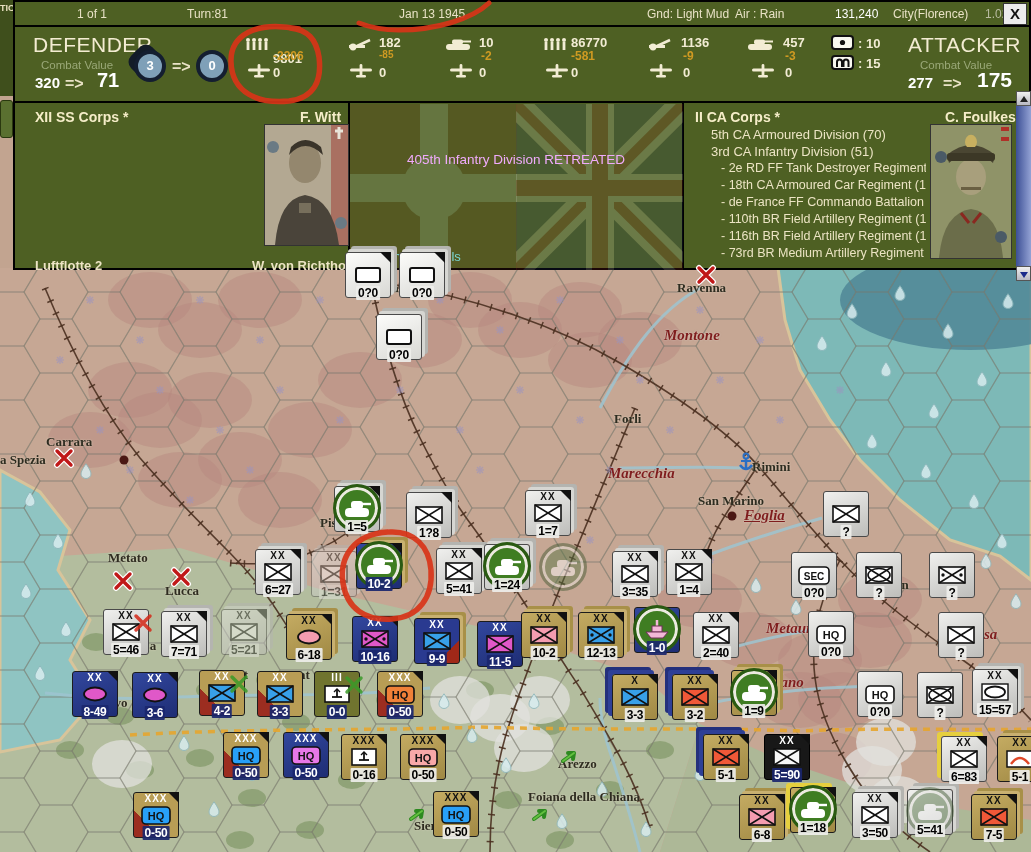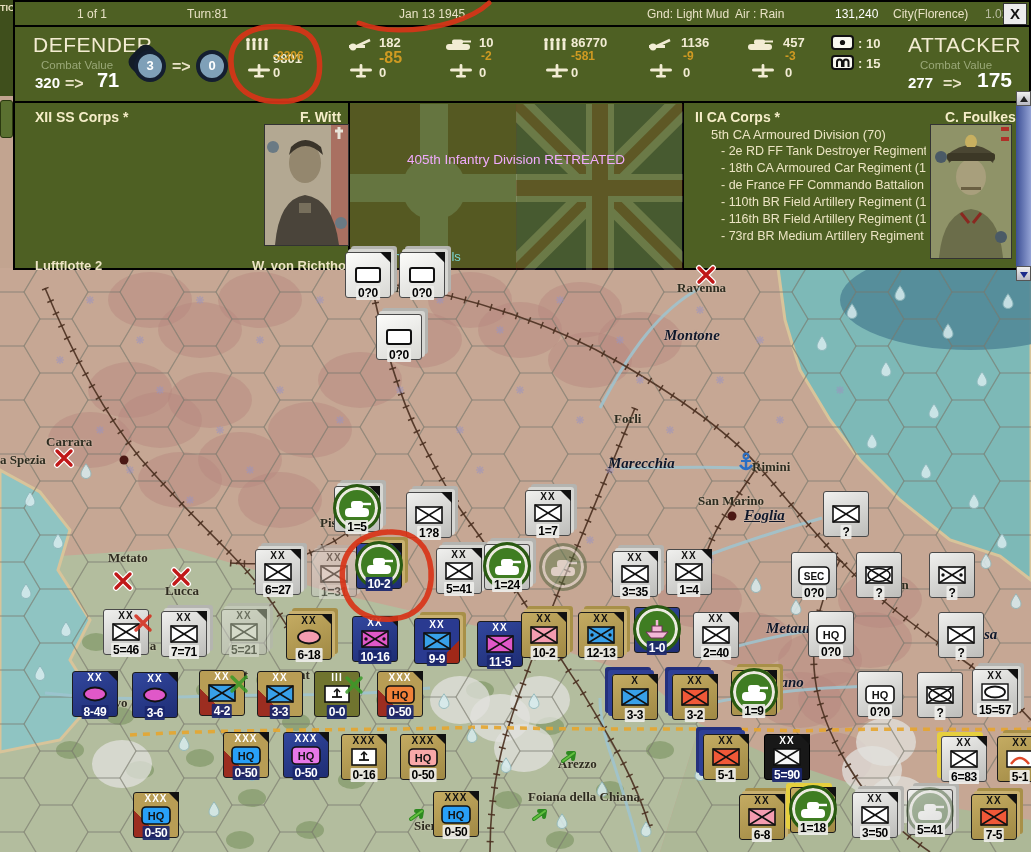--- a/index.html
+++ b/index.html
@@ -39,21 +39,21 @@
 .flag{position:absolute;top:102px;width:167px;height:166px;pointer-events:none}
 #scrollbar{position:absolute;left:1001px;top:104px;width:15px;height:160px;background:linear-gradient(90deg,#3c4f95,#93a2d4)}
 .sbtn{position:absolute;left:0;width:15px;height:15px;background:linear-gradient(#f0f0f0,#b8b8c2);border:1px solid #555;box-sizing:border-box}
 .tri{position:absolute;left:3px;width:0;height:0;border-left:4px solid transparent;border-right:4px solid transparent}
 #footerL,#footerR{position:absolute;top:256px;font:bold 13px "Liberation Sans",sans-serif;color:#ece4c4;overflow:hidden;height:12px}
 
 #map{position:absolute;left:0;top:268px;width:1031px;height:584px;z-index:1;background:#c6a794}
 #map svg{position:absolute;left:0;top:0}
 .town{position:absolute;font:bold 13px "Liberation Serif",serif;color:#2e2c20;white-space:nowrap;z-index:3;
  text-shadow:0 0 2px rgba(230,220,200,.8)}
-.river{position:absolute;font:italic bold 15px "Liberation Serif",serif;color:#0f172a;white-space:nowrap;z-index:3;
+.river{position:absolute;font:italic bold 15px "Liberation Serif",serif;color:#7f1d1d;white-space:nowrap;z-index:3;
  text-shadow:0 0 2px rgba(240,240,240,.5)}
 
 #counters{position:absolute;left:0;top:0;width:1031px;height:852px;z-index:6;pointer-events:none}
 .ctr{position:absolute;width:46px;height:46px;border:1px solid #1c1c1c;border-radius:3px;box-sizing:border-box;pointer-events:auto}
 .b-gray{background:linear-gradient(155deg,#f0f0ee,#bdbdba);border-color:#4a4a4a}
 .b-white{background:linear-gradient(155deg,#fcfcfa,#d8d8d4);border-color:#4a4a4a}
 .b-tan{background:linear-gradient(155deg,#c4ab62,#a08944)}
 .b-tanred{background:linear-gradient(45deg,#9c2d20 30%,#b89d55 30%)}
 .b-blue{background:linear-gradient(155deg,#32479e,#1e2d74)}
 .b-bluered{background:linear-gradient(315deg,#a02818 26%,#2a3a90 26%)}
@@ -742,21 +742,21 @@
       <div class="town" style="left: 230px; top: 399px;">ont</div>
       <div class="town" style="left: 291px; top: 399px;">pnt</div>
       <div class="town" style="left: 336px; top: 400px;">ian</div>
       <div class="town" style="left: 111px; top: 427px;">ivo</div>
       <div class="town" style="left: 558px; top: 488px;">Arezzo</div>
       <div class="town" style="left: 528px; top: 521px;">Foiana della Chiana</div>
       <div class="town" style="left: 414px; top: 550px;">Sier</div>
       <div class="town" style="left: 895px; top: 309px;">an</div>
       <div class="town" style="left: 891px; top: 547px;">ab</div>
       <div class="river" style="left: 664px; top: 59px;">Montone</div>
-      <div class="river" style="left: 608px; top: 187px;">Marecchia</div>
+      <div class="river" style="left: 608px; top: 197px;">Marecchia</div>
       <div class="river" style="left: 744px; top: 239px; text-decoration: underline;">Foglia</div>
       <div class="river" style="left: 766px; top: 352px;">Metauro</div>
       <div class="river" style="left: 768px; top: 406px;">esano</div>
       <div class="river" style="left: 984px; top: 358px;">sa</div>
       <div class="river" style="left: 921px; top: 436px;">in</div>
     </div>
 </div>
 
 <div id="counters">
     <div class="ctr b-white st-gray fold" style="left: 345px; top: 252px;">
@@ -1354,21 +1354,21 @@
         <rect x="0" y="4.6" width="22" height="3" rx="1.5" fill="#f2ecd4"></rect>
         <rect x="6" y="11" width="10" height="2.4" rx="1.2" fill="#f2ecd4"></rect>
       </svg></span>
   <span class="statval" style="position:absolute;left:258px;top:63px">0</span>
   <span class="sic" style="position:absolute;left:330px;top:35px"><svg width="26" height="13">
         <circle cx="8" cy="9" r="3.4" fill="#f2ecd4"></circle>
         <rect x="4" y="7" width="16" height="3" fill="#f2ecd4"></rect>
         <line x1="12" y1="8" x2="25" y2="2" stroke="#f2ecd4" stroke-width="2.6"></line>
       </svg></span>
   <span class="statval" style="position:absolute;left:364px;top:33px">182</span>
-  <span class="loss" style="position:absolute;left:364px;top:47px;font-size:16px">-85</span>
+  <span class="loss" style="position:absolute;left:364px;top:47px;font-size:10px">-85</span>
   <span class="sic" style="position:absolute;left:335px;top:62px"><svg width="22" height="15">
         <rect x="9.6" y="0" width="2.8" height="13" rx="1.4" fill="#f2ecd4"></rect>
         <rect x="0" y="4.6" width="22" height="3" rx="1.5" fill="#f2ecd4"></rect>
         <rect x="6" y="11" width="10" height="2.4" rx="1.2" fill="#f2ecd4"></rect>
       </svg></span>
   <span class="statval" style="position:absolute;left:364px;top:63px">0</span>
   <span class="sic" style="position:absolute;left:430px;top:35px"><svg width="27" height="13">
         <rect x="1" y="6" width="24" height="6" rx="3" fill="#f2ecd4"></rect>
         <rect x="7" y="1.5" width="11" height="5" rx="2" fill="#f2ecd4"></rect>
         <line x1="17" y1="3.5" x2="26" y2="3.5" stroke="#f2ecd4" stroke-width="2"></line>
@@ -1480,20 +1480,21 @@
   <div id="footerL" style="left:20px">Luftflotte 2</div>
   <div id="footerR" style="left:237px">W. von Richthof</div>
 
   <div id="result">405th Infantry Division RETREATED</div>
   <div id="show-details">Show Details</div>
 
   <div class="hq-h" style="left:680px;top:107px">II CA Corps *</div>
   <div class="hq-h" style="left:930px;top:107px">C. Foulkes</div>
   <div id="right-units" style="position:absolute;left:686px;top:124px;height:141px;overflow:hidden;width:225px">
       <div class="unitrow ind1">5th CA Armoured Division (70)</div>
+      <div class="unitrow ind1">3rd CA Infantry Division (51)</div>
       <div class="unitrow ind2">- 2e RD FF Tank Destroyer Regiment (7)</div>
       <div class="unitrow ind2">- 18th CA Armoured Car Regiment (14)</div>
       <div class="unitrow ind2">- de France FF Commando Battalion (4)</div>
       <div class="unitrow ind2">- 110th BR Field Artillery Regiment (1)</div>
       <div class="unitrow ind2">- 116th BR Field Artillery Regiment (1)</div>
       <div class="unitrow ind2">- 73rd BR Medium Artillery Regiment (9)</div>
     </div>
   <svg class="portrait" style="left:915px;top:122px" width="80" height="133">
     <rect width="80" height="133" fill="#8f9368"></rect>
     <path d="M70,4 h8 M70,14 h8" stroke="#b03028" stroke-width="4"></path>

